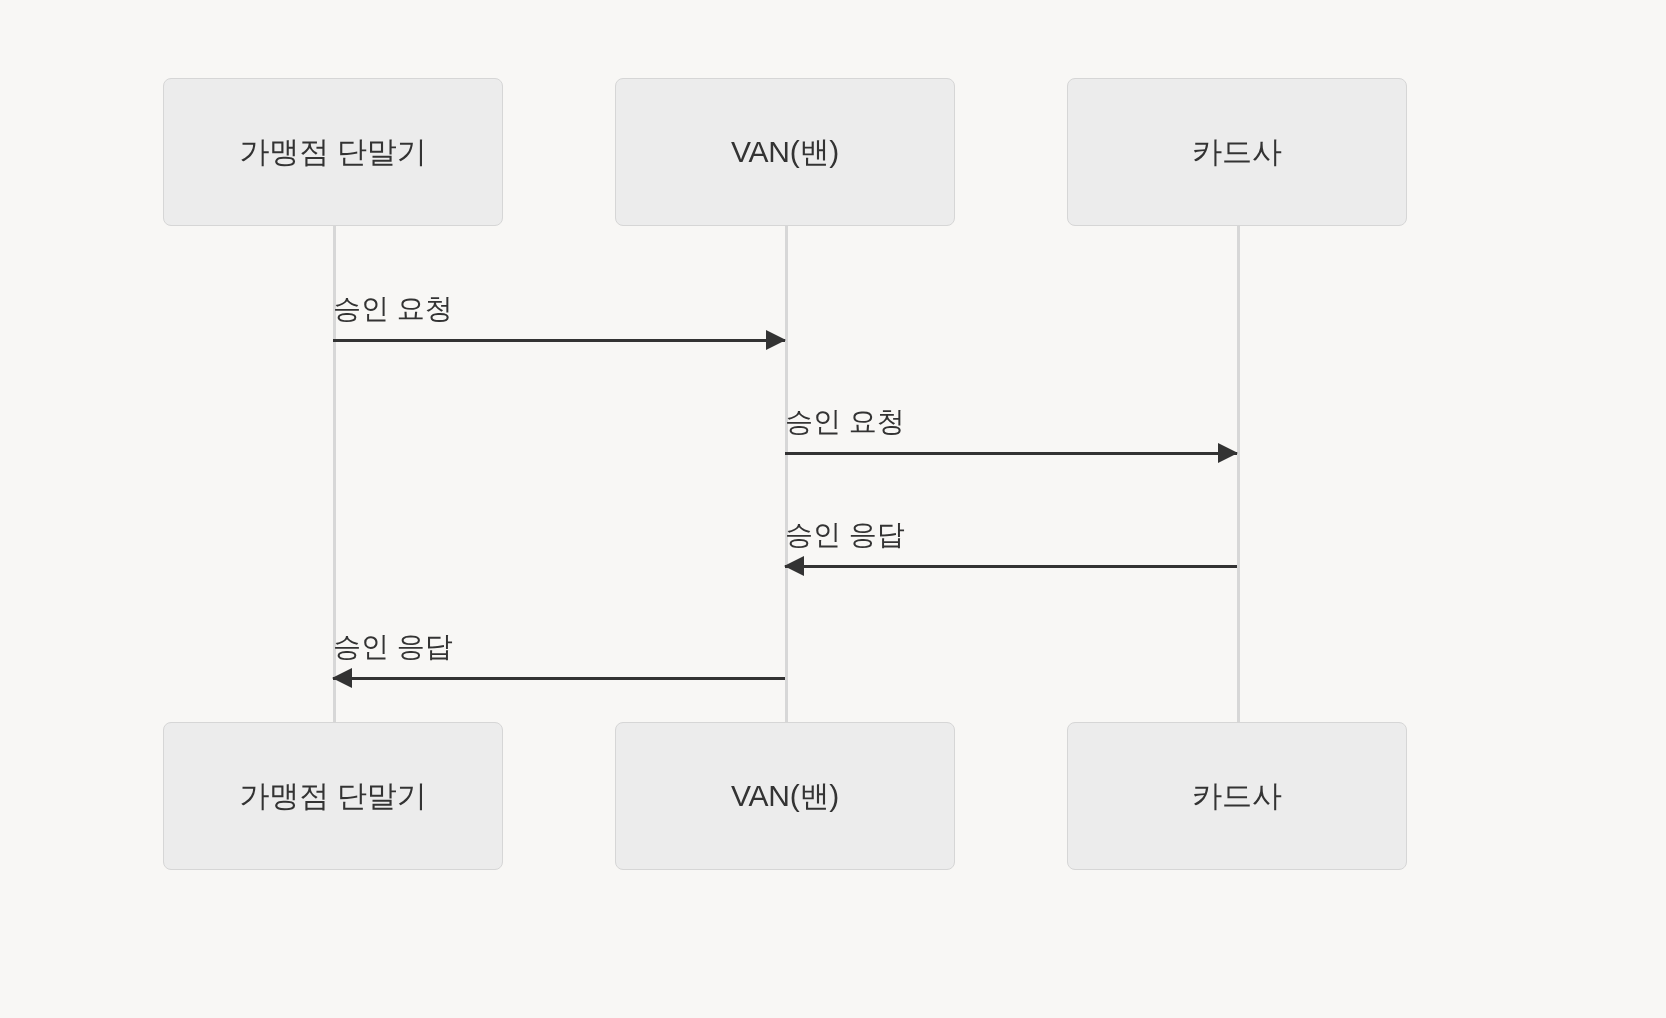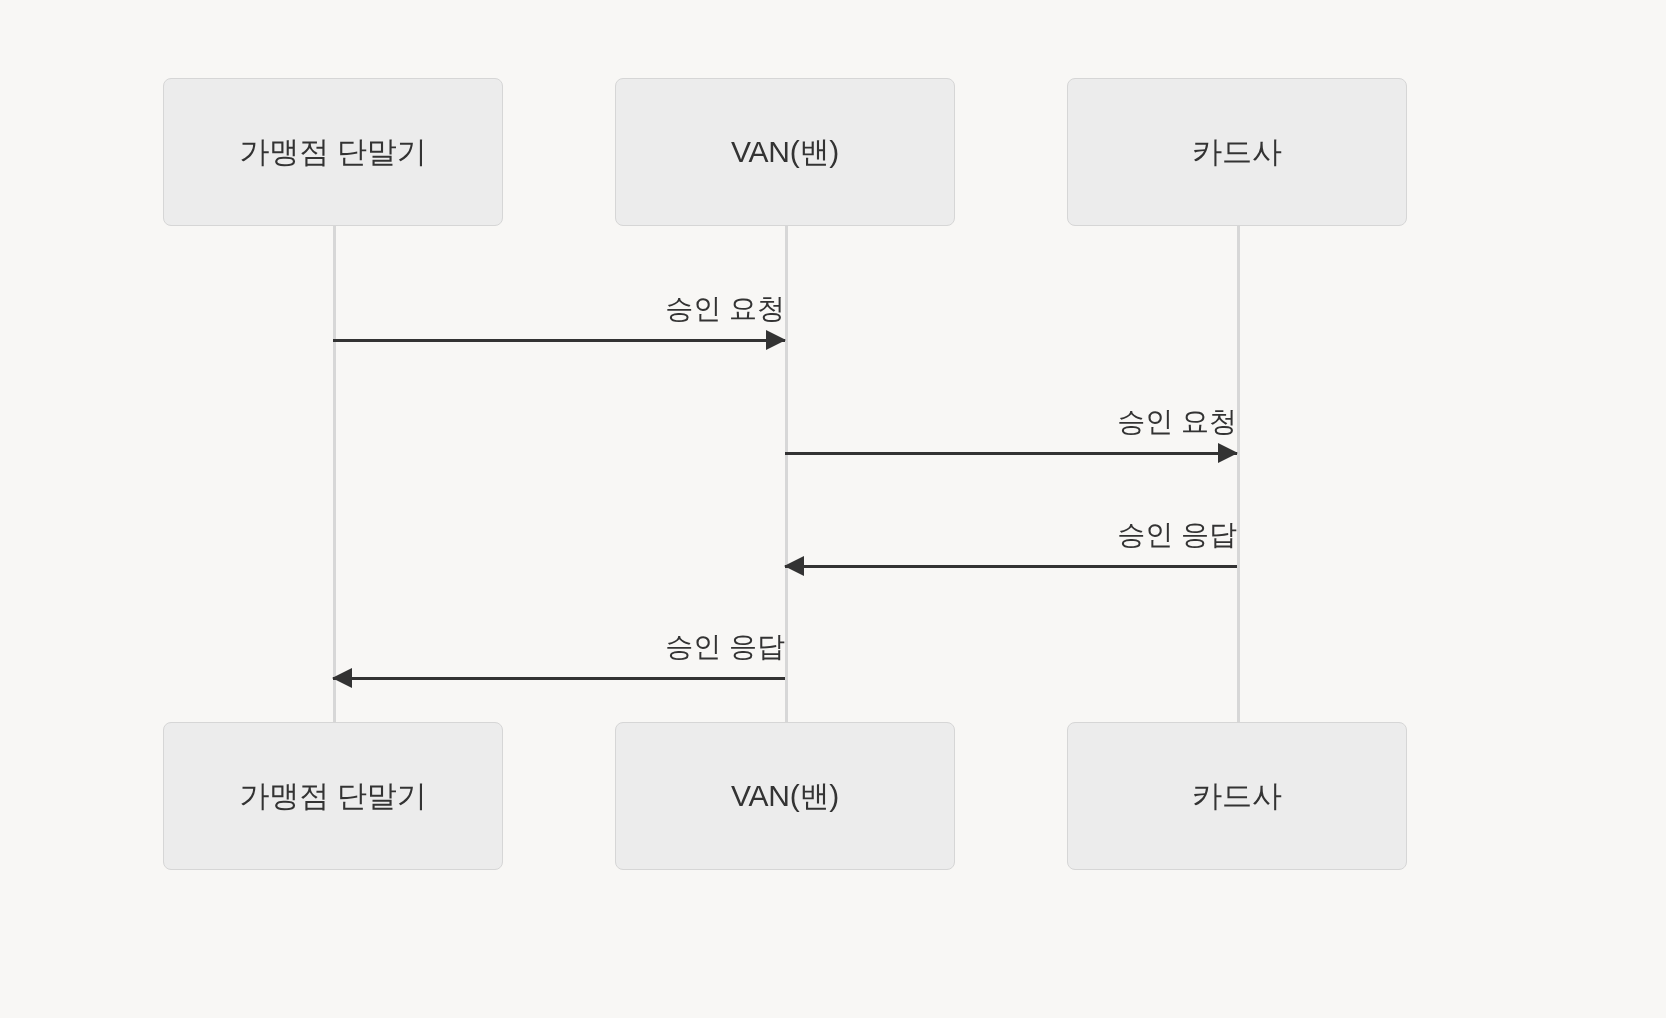--- a/index.html
+++ b/index.html
@@ -79,21 +79,21 @@
     border-left: 20px solid #333333;
   }
   .arrowhead.left {
     left: -1px;
     border-right: 20px solid #333333;
   }
   .message-label {
     position: absolute;
     bottom: 16px;
     width: 100%;
-    text-align: right;
+    text-align: left;
     font-size: 28px;
     color: #333333;
     white-space: nowrap;
     line-height: 1;
   }
 </style>
 </head>
 <body>
 
 <div id="diagram-canvas">

